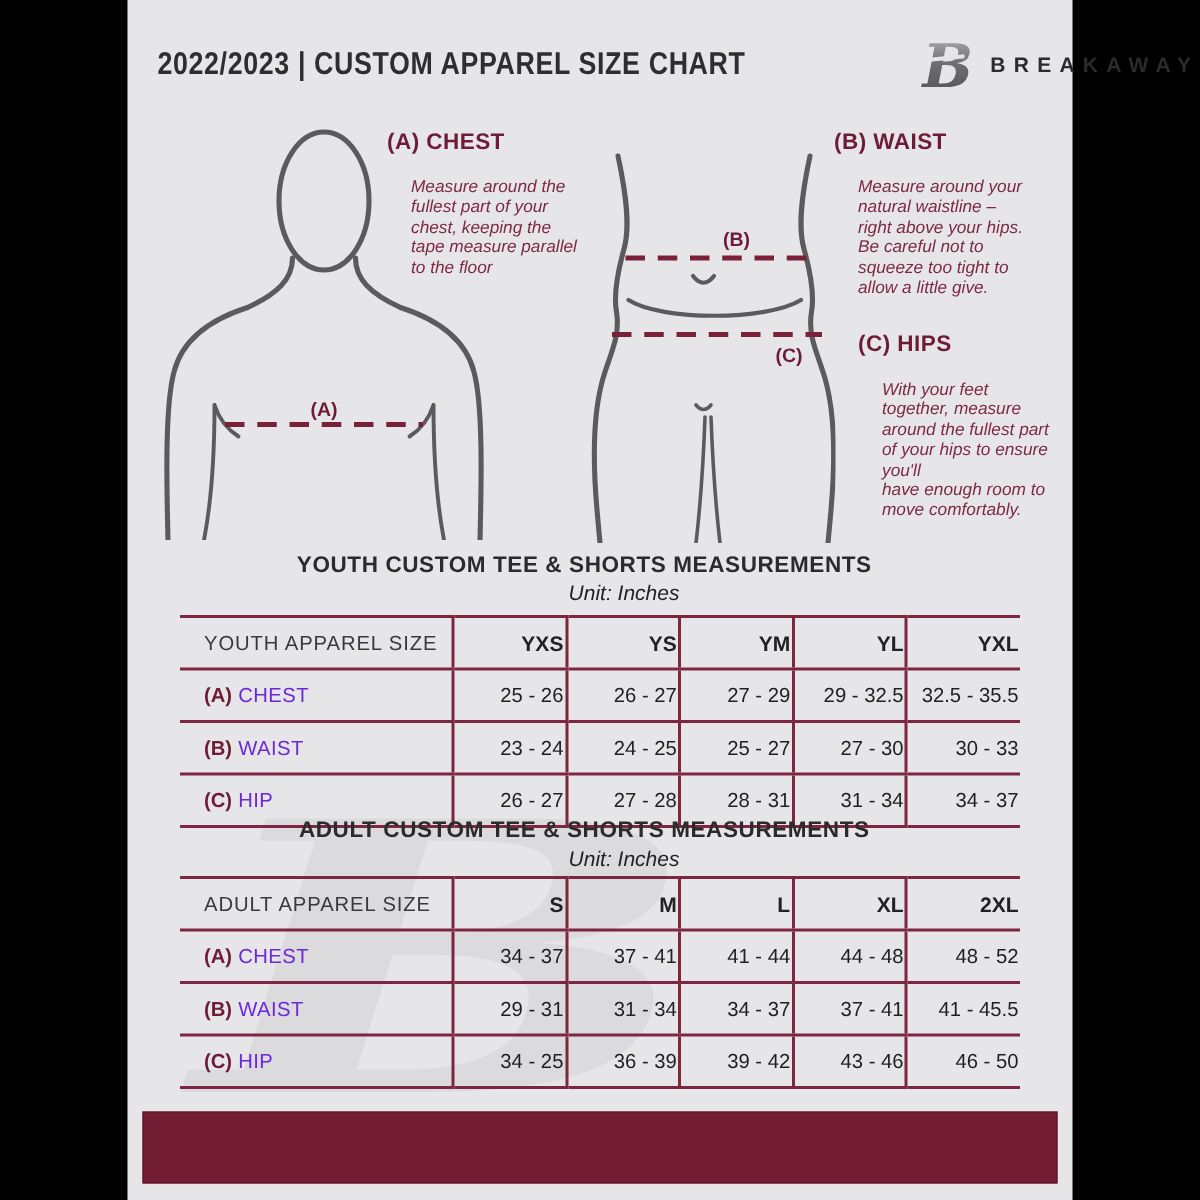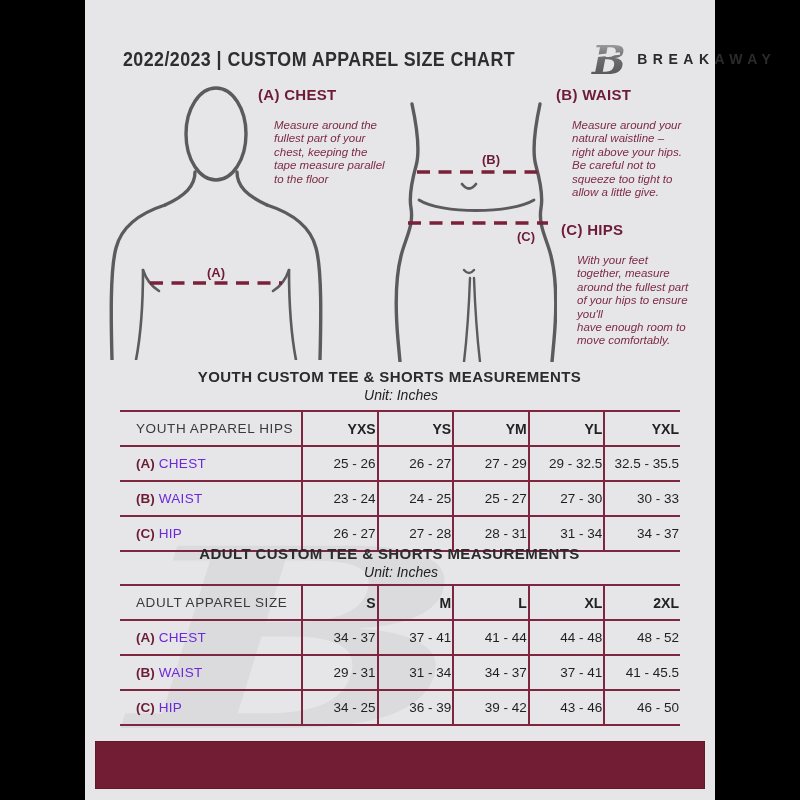--- a/index.html
+++ b/index.html
@@ -13,23 +13,24 @@
   }
   
   .watermark{
     position:absolute;left:45px;top:515px;z-index:0;
     font-family:"DejaVu Serif",serif;font-style:italic;font-weight:bold;
     font-size:250px;line-height:1;color:#dbdbde;
     transform:scaleX(1.6);transform-origin:left top;user-select:none;
   }
   
   .hdr-bar{
-    position:absolute;top:36px;left:0;right:0;height:46px;z-index:2;
+    position:absolute;top:20px;left:0;right:0;height:46px;z-index:2;
     display:flex;justify-content:space-between;align-items:center;
-    padding:0 38px;
+    padding:0 20px;
+    gap:41px;
   }
   .doc-title{
     font-size:21px;font-weight:bold;color:#2e2e2e;letter-spacing:.5px;
     white-space:nowrap;transform:scaleX(.85);transform-origin:left center;
   }
   .brand{display:flex;align-items:center;gap:9px;}
   .brand-name{
     font-size:14px;font-weight:bold;color:#2b2b2b;letter-spacing:5.5px;
     white-space:nowrap;
   }
@@ -49,21 +50,21 @@
   .instr-b{
     font-size:11.5px;font-style:italic;color:#7d2a42;line-height:13.4px;
     margin:16px;white-space:pre-line;
   }
   
   .tbl-title{
     position:absolute;left:0;width:609px;text-align:center;z-index:1;
     font-size:15px;font-weight:bold;color:#2b2b2b;letter-spacing:.4px;
   }
   .tbl-unit{
-    position:absolute;left:1px;width:630px;text-align:center;z-index:1;
+    position:absolute;left:16px;width:630px;text-align:center;z-index:1;
     font-size:14px;font-style:italic;color:#222;
   }
   table.size-table{
     position:absolute;left:35px;width:560px;z-index:1;
     border-collapse:collapse;table-layout:fixed;
   }
   .size-table td{
     height:31px;text-align:right;vertical-align:middle;
     font-size:13.5px;color:#1f1f1f;
     border-top:2px solid #7e2540;border-bottom:2px solid #7e2540;
@@ -148,21 +149,21 @@
   </div>
   <div class="instr" style="left:471px;top:86px;width:150px;">
     <p class="instr-h">(B) WAIST</p>
     <p class="instr-b">Measure around your
 natural waistline –
 right above your hips.
 Be careful not to
 squeeze too tight to
 allow a little give.</p>
   </div>
-  <div class="instr" style="left:476px;top:221px;width:155px;">
+  <div class="instr" style="left:487px;top:221px;width:155px;">
     <p class="instr-h">(C) HIPS</p>
     <p class="instr-b">With your feet
 together, measure
 around the fullest part
 of your hips to ensure
 you'll
 have enough room to
 move comfortably.</p>
   </div>
 
@@ -172,21 +173,21 @@
     <colgroup>
         <col style="width:182px">
         <col style="width:75.6px">
         <col style="width:75.6px">
         <col style="width:75.6px">
         <col style="width:75.6px">
         <col style="width:75.6px">
       </colgroup>
     <tbody>
         <tr>
-      <td class="lab colhdr">YOUTH APPAREL HIPS</td>
+      <td class="lab colhdr">YOUTH APPAREL SIZE</td>
       <td class="sz">YXS</td>
       <td class="sz">YS</td>
       <td class="sz">YM</td>
       <td class="sz">YL</td>
       <td class="sz">YXL</td>
     </tr>
     <tr>
       <td class="lab"><span class="pfx">(A)</span><span class="rowlab">CHEST</span></td>
       <td>25 - 26</td>
       <td>26 - 27</td>

